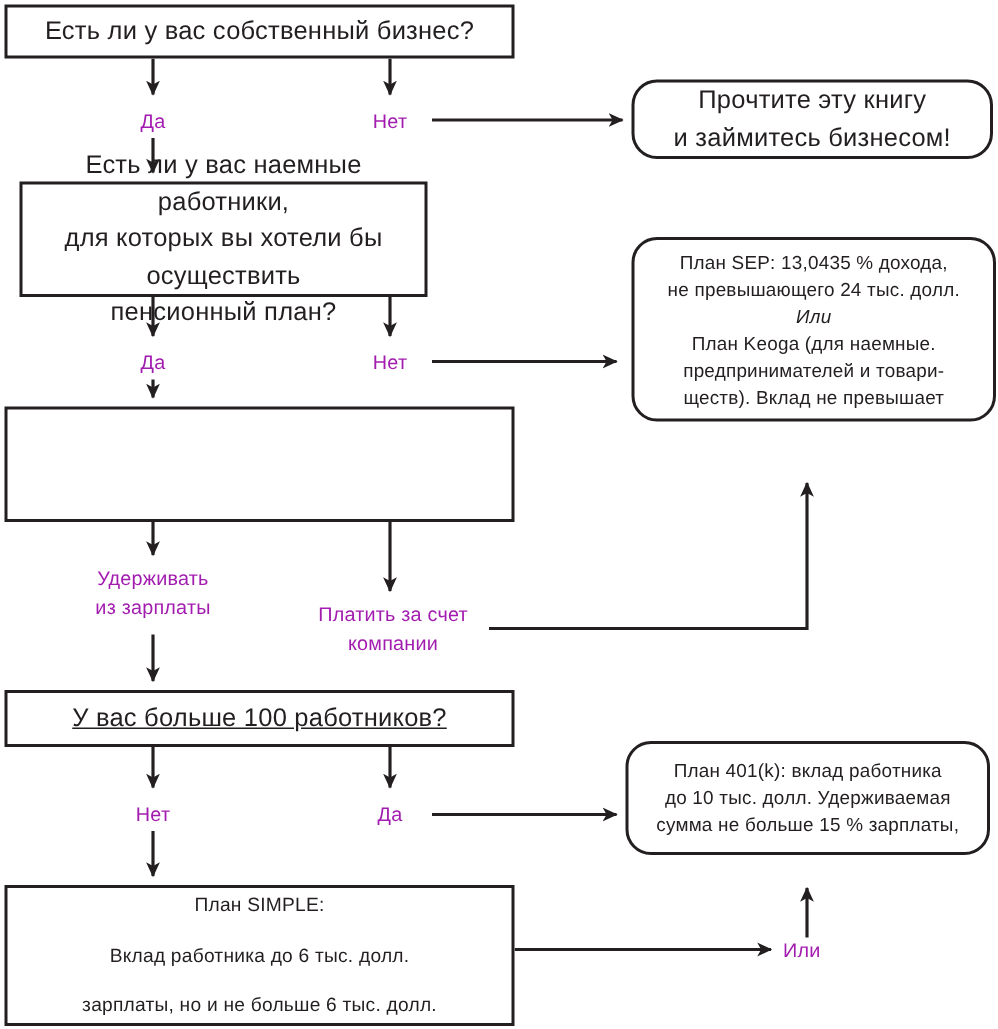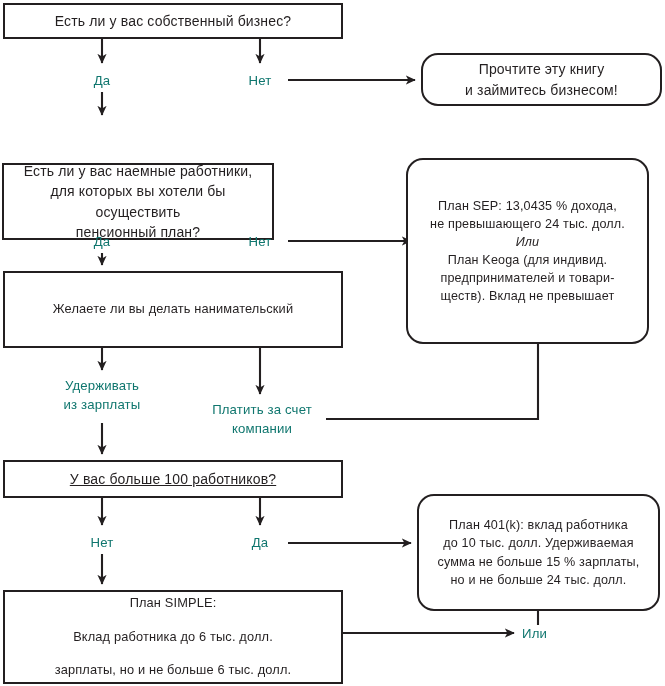--- a/index.html
+++ b/index.html
@@ -25,37 +25,37 @@
   .node {
     position: absolute;
     box-sizing: border-box;
     display: flex;
     flex-direction: column;
     align-items: center;
     justify-content: center;
     text-align: center;
     background: #ffffff;
     border: 2px solid #231f20;
-    font-size: 14px;
+    font-size: 17px;
     line-height: 1.45;
     letter-spacing: 0.15px;
     padding: 2px 6px;
     white-space: pre-line;
   }
   .node.rect { border-radius: 0; }
   .node.rounded { border-radius: 17px; }
   .node .ln { display: block; width: 100%; }
   .node .ln.it { font-style: italic; }
   .label {
     position: absolute;
     font-size: 13.2px;
     line-height: 1.45;
     letter-spacing: 0.15px;
     text-align: center;
-    color: #0f766e;
+    color: #a21caf;
     white-space: pre-line;
     background: transparent;
   }
 </style>
 </head>
 <body>
 
 <div id="canvas">
 
   <svg id="wires" viewBox="0 0 665 686" xmlns="http://www.w3.org/2000/svg">
@@ -107,48 +107,46 @@
 
   <div class="node rect" style="left:3px; top:3px; width:340px; height:36px;">
     <span class="ln">Есть ли у вас собственный бизнес?</span>
   </div>
 
   <div class="node rounded" style="left:421px; top:53px; width:241px; height:53px;">
     <span class="ln">Прочтите эту книгу</span>
     <span class="ln">и займитесь бизнесом!</span>
   </div>
 
-  <div class="node rect" style="left:2px; top:121px; width:272px; height:77px;margin-top:42px;">
+  <div class="node rect" style="left:13px; top:121px; width:272px; height:77px;">
     <span class="ln">Есть ли у вас наемные работники,</span>
     <span class="ln">для которых вы хотели бы осуществить</span>
     <span class="ln">пенсионный план?</span>
   </div>
 
-  <div class="node rounded" style="left:406px; top:158px; width:243px; height:186px; font-size:12.6px; line-height:1.43;">
+  <div class="node rounded" style="left:421px; top:158px; width:243px; height:123px; font-size:12.6px; line-height:1.43;">
     <span class="ln">План SEP: 13,0435 % дохода,</span>
     <span class="ln">не превышающего 24 тыс. долл.</span>
     <span class="ln it">Или</span>
-    <span class="ln">План Keoga (для индивид.</span>
+    <span class="ln">План Keoga (для наемные.</span>
     <span class="ln">предпринимателей и товари-</span>
     <span class="ln">ществ). Вклад не превышает</span>
   </div>
 
   <div class="node rect" style="left:3px; top:271px; width:340px; height:77px; font-size:12.8px;">
-    <span class="ln">Желаете ли вы делать нанимательский</span>
   </div>
 
   <div class="node rect" style="left:3px; top:460px; width:340px; height:38px;text-decoration:underline;">
     <span class="ln">У вас больше 100 работников?</span>
   </div>
 
-  <div class="node rounded" style="left:417px; top:494px; width:243px; height:117px; font-size:12.6px;">
+  <div class="node rounded" style="left:417px; top:494px; width:243px; height:76px; font-size:12.6px;">
     <span class="ln">План 401(k): вклад работника</span>
     <span class="ln">до 10 тыс. долл. Удерживаемая</span>
     <span class="ln">сумма не больше 15 % зарплаты,</span>
-    <span class="ln">но и не больше 24 тыс. долл.</span>
   </div>
 
   <div class="node rect" style="left:3px; top:590px; width:340px; height:94px; font-size:12.8px;justify-content:space-between;">
     <span class="ln">План SIMPLE:</span>
     <span class="ln">Вклад работника до 6 тыс. долл.</span>
     <span class="ln">зарплаты, но и не больше 6 тыс. долл.</span>
   </div>
 
   <div class="label" style="left:82px; top:71px; width:40px;">Да</div>
 

